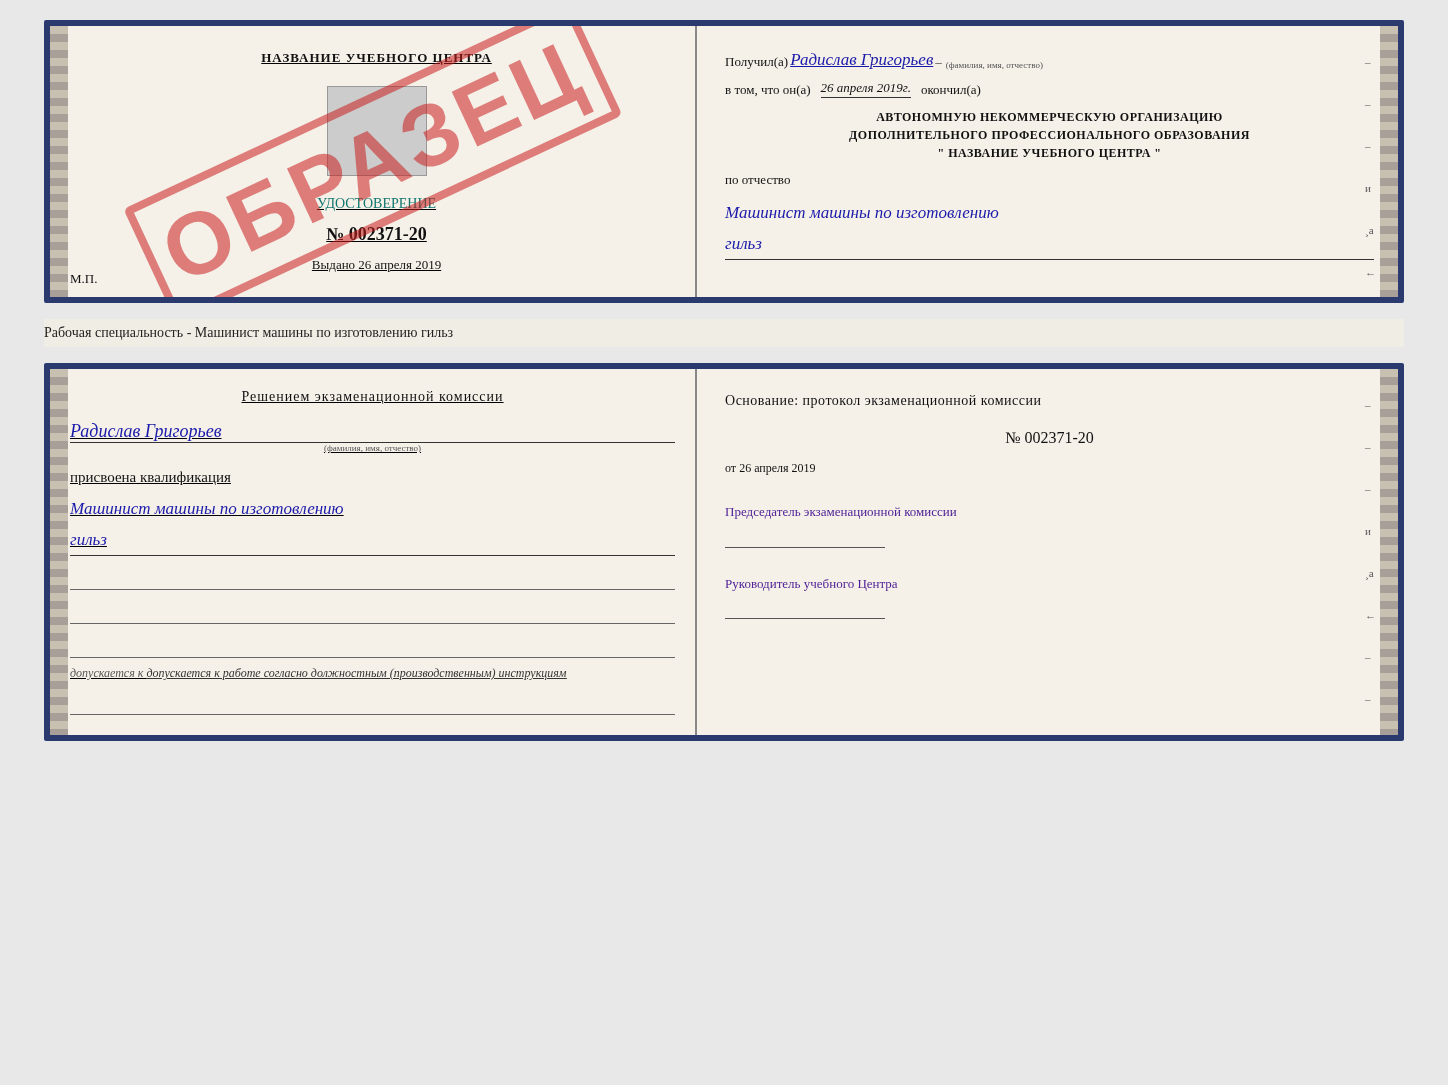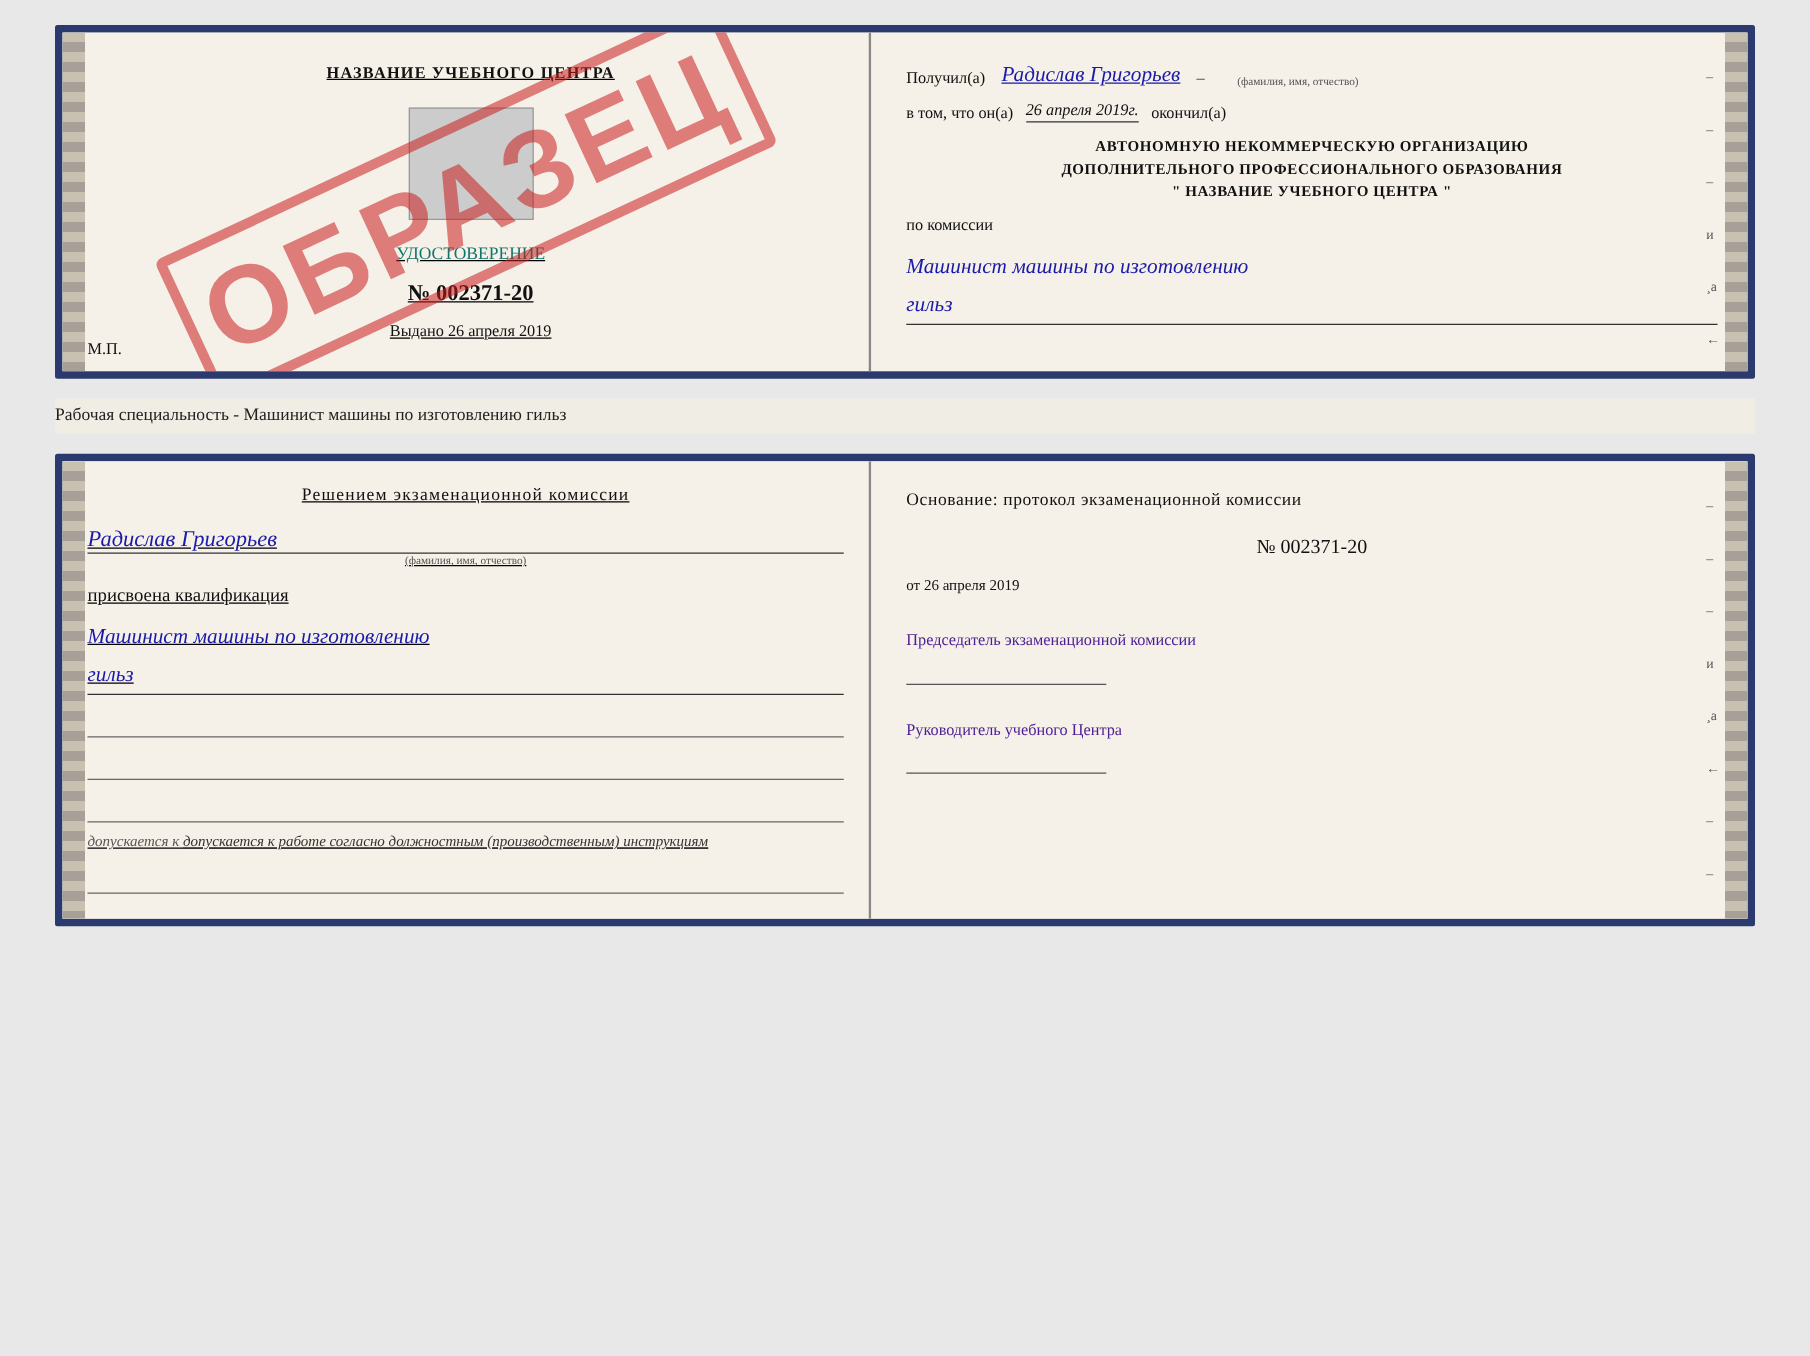--- a/index.html
+++ b/index.html
@@ -131,21 +131,21 @@
       font-family: Arial, sans-serif;
       z-index: 10;
     }
 
     
     .recipient-line {
       font-size: 13px;
       color: #111;
       display: flex;
       align-items: flex-end;
-      gap: 13px;
+      gap: 2px;
       flex-wrap: wrap;
     }
 
     .recipient-name {
       font-size: 17px;
       color: #1a1aaa;
       text-decoration: underline;
       font-style: italic;
       font-family: 'Georgia', serif;
     }
@@ -368,21 +368,21 @@
       <span class="italic-date" style="border-bottom:1px solid #333; padding-bottom:1px; margin:0 6px;">26 апреля 2019г.</span>
       <span>окончил(а)</span>
     </div>
 
     <div class="block-title">
       <div>АВТОНОМНУЮ НЕКОММЕРЧЕСКУЮ ОРГАНИЗАЦИЮ</div>
       <div>ДОПОЛНИТЕЛЬНОГО ПРОФЕССИОНАЛЬНОГО ОБРАЗОВАНИЯ</div>
       <div>"  НАЗВАНИЕ УЧЕБНОГО ЦЕНТРА  "</div>
     </div>
 
-    <div class="profession-label">по комиссии</div>
+    <div class="profession-label">по отчество</div>
     <div class="profession-name">
       <span>Машинист машины по изготовлению</span><br>
       <span>гильз</span>
     </div>
 
     <div class="side-dashes">
       <span>–</span>
       <span>–</span>
       <span>–</span>
       <span>и</span>

